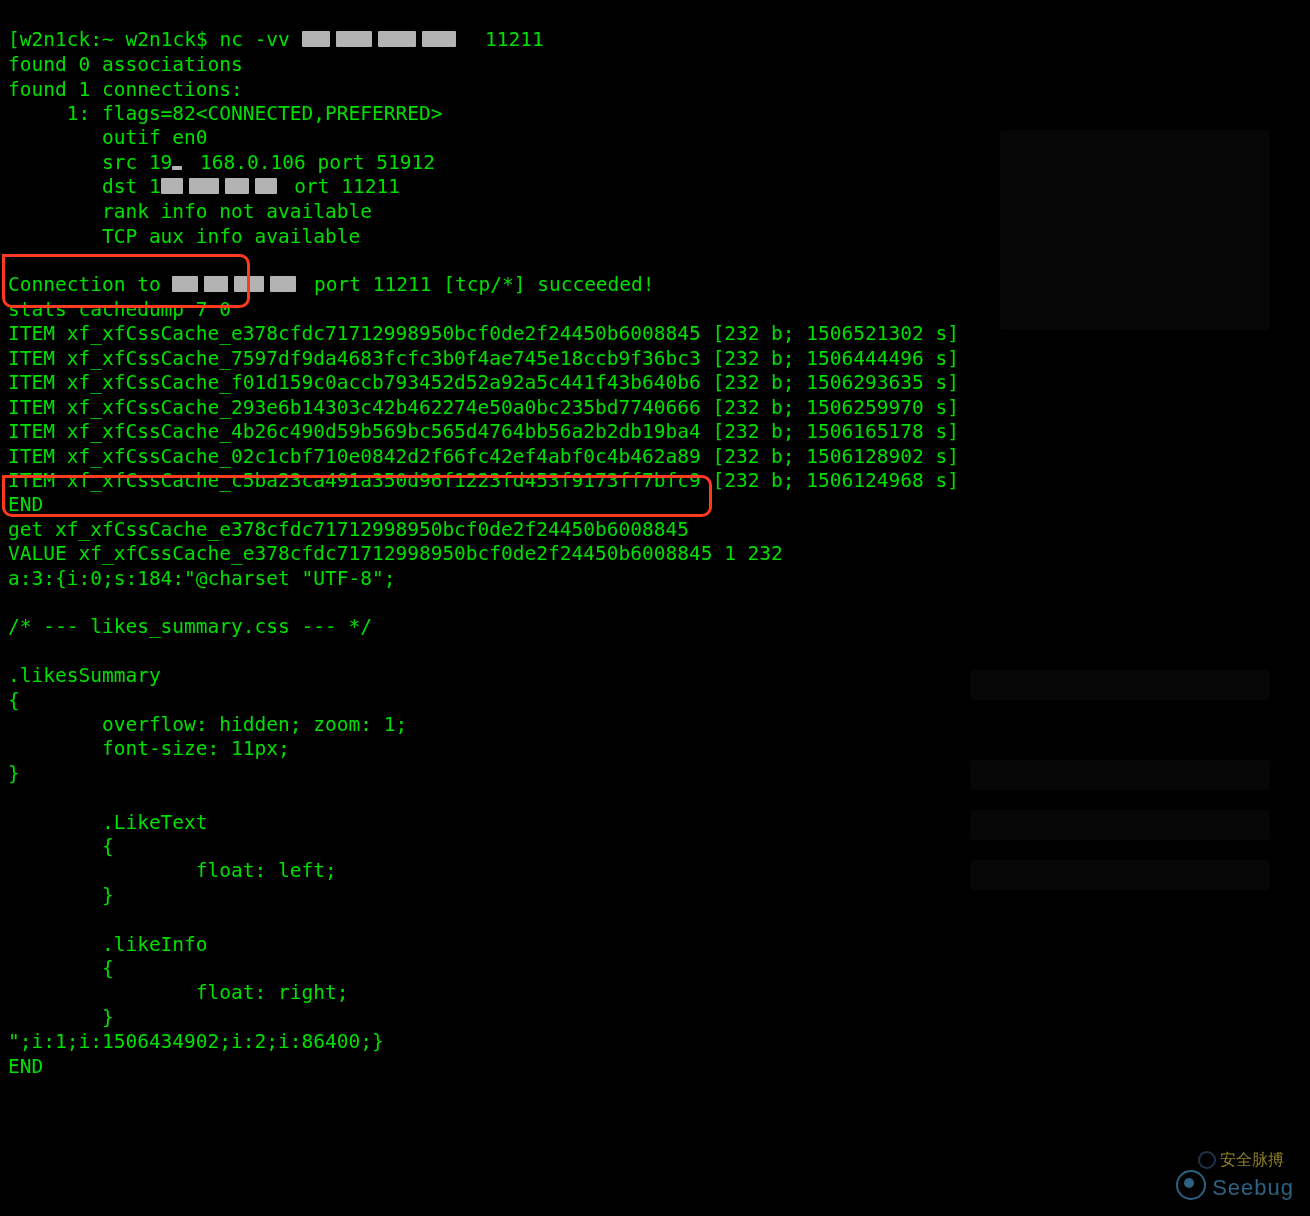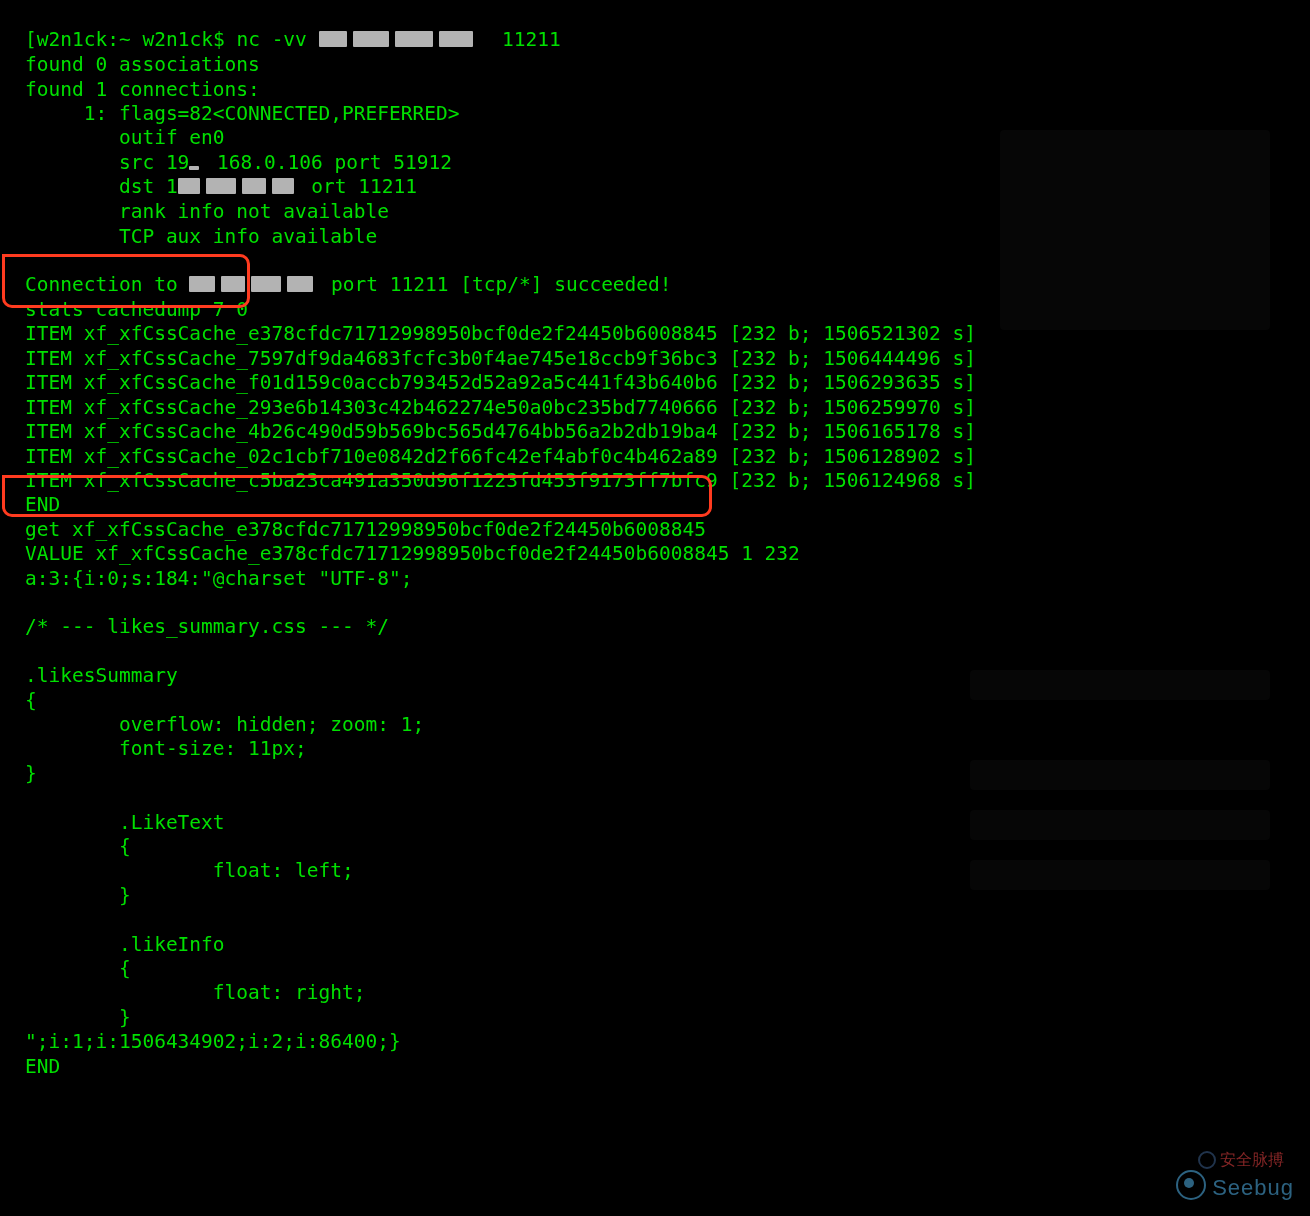--- a/index.html
+++ b/index.html
@@ -10,21 +10,21 @@
     background: #000;
     overflow: hidden;
   }
   .terminal {
     font-family: "Menlo", "Monaco", "Consolas", monospace;
     font-size: 19.5px;
     line-height: 24.4px;
     color: #00e000;
     background: #000;
     white-space: pre;
-    padding: 4px 25px;
+    padding: 4px 8px;
     position: relative;
     width: 1310px;
     height: 1216px;
     box-sizing: border-box;
   }
   .prompt-host { color: #00e000; }
   .prompt-dollar { color: #00e000; }
   .censor {
     display: inline-block;
     vertical-align: middle;
@@ -88,21 +88,21 @@
   .watermark-right .txt {
     color: #4aa3d6;
     font-family: "Helvetica Neue", Arial, sans-serif;
     font-size: 22px;
     letter-spacing: 1px;
   }
   .watermark-cn {
     position: absolute;
     right: 26px;
     bottom: 44px;
-    color: #ef4444;
+    color: #fde047;
     font-family: "PingFang SC", "Microsoft YaHei", sans-serif;
     font-size: 16px;
     opacity: 0.55;
     display: flex;
     align-items: center;
     gap: 4px;
     margin-top: 44px;
   }
   .watermark-cn .dot {
     width: 14px; height: 14px;

